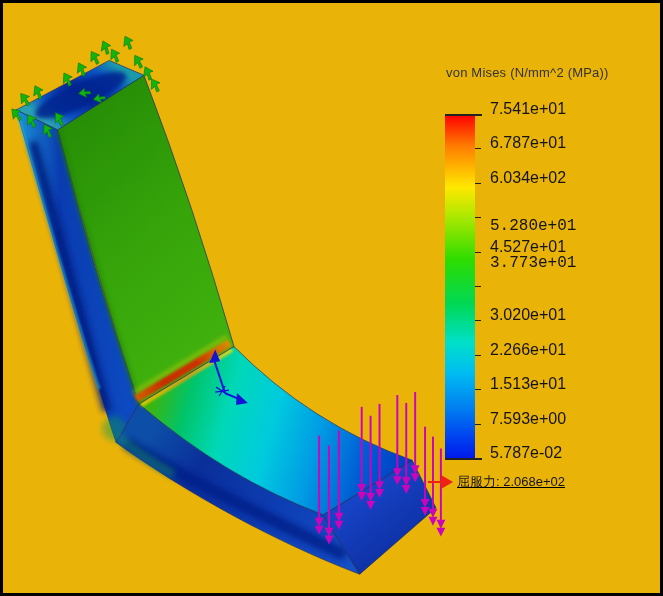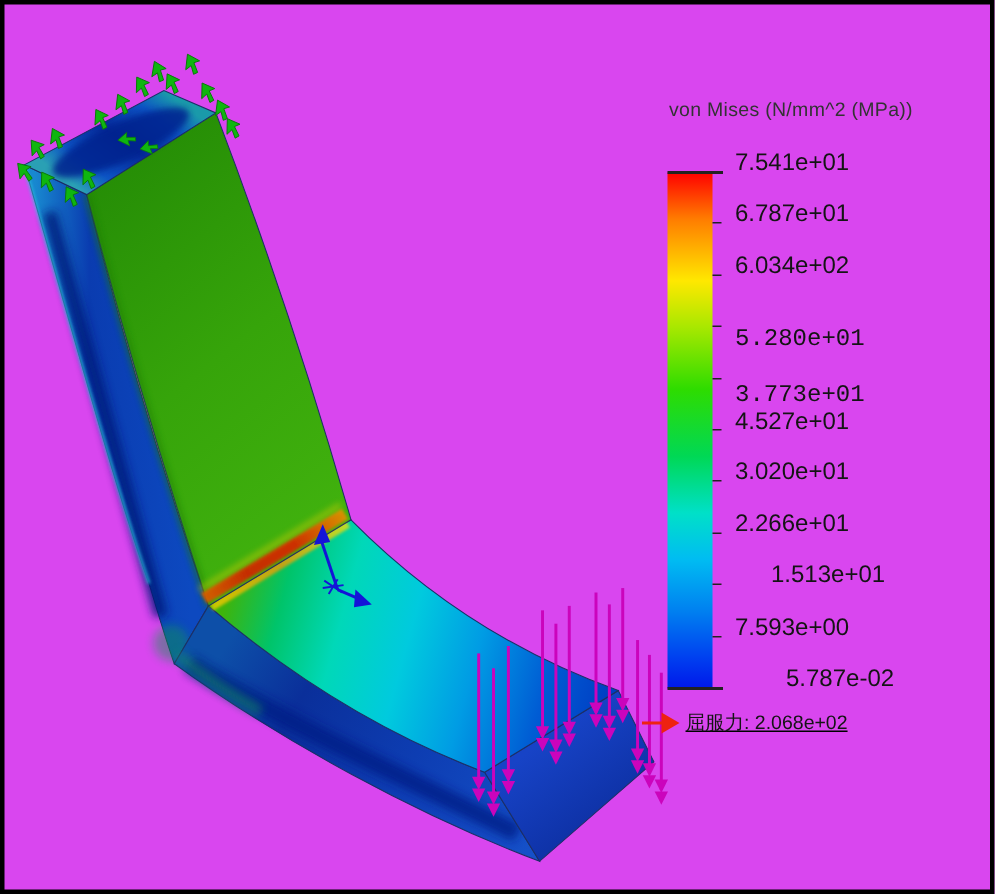--- a/index.html
+++ b/index.html
@@ -1,18 +1,18 @@
 <!DOCTYPE html>
 <html><head>
 <meta charset="utf-8">
 <style>
   html,body{margin:0;padding:0;background:#888;}
   .frame{
     position:relative;width:663px;height:596px;box-sizing:border-box;
-    border:3px solid #000;background:#d946ef;overflow:hidden;
+    border:3px solid #000;background:#eab308;overflow:hidden;
     font-family:"Liberation Sans",sans-serif;
   }
   .viewport-svg{position:absolute;left:0;top:0;}
   
   .legend-title{
     position:absolute;left:443px;top:62px;font-size:13px;color:#333;
     letter-spacing:0.2px;white-space:nowrap;
   }
   .colorbar{
     position:absolute;left:442px;top:112px;width:30px;height:344px;
@@ -210,33 +210,33 @@
     <div id="legend-labels">
         <div class="tick long" style="top: 111px;"></div>
         <div class="lab" style="top: 99px;">7.541e+01</div>
         <div class="tick" style="top: 145.4px;"></div>
         <div class="lab" style="top: 133.4px;">6.787e+01</div>
         <div class="tick" style="top: 179.8px;"></div>
         <div class="lab" style="top: 167.8px;">6.034e+02</div>
         <div class="tick" style="top: 214.2px;"></div>
         <div class="lab" style="top: 216px; font-family: Liberation Mono, monospace;">5.280e+01</div>
         <div class="tick" style="top: 248.6px;"></div>
-        <div class="lab" style="top: 236.6px; margin-top: 35px;">4.527e+01</div>
+        <div class="lab" style="top: 236.6px;">4.527e+01</div>
         <div class="tick" style="top: 283px;"></div>
         <div class="lab" style="top: 253px; font-family: Liberation Mono, monospace;">3.773e+01</div>
         <div class="tick" style="top: 317.4px;"></div>
         <div class="lab" style="top: 305.4px;">3.020e+01</div>
         <div class="tick" style="top: 351.8px;"></div>
         <div class="lab" style="top: 339.8px;">2.266e+01</div>
         <div class="tick" style="top: 386.2px;"></div>
-        <div class="lab" style="top: 374.2px; margin-left: 24px;">1.513e+01</div>
+        <div class="lab" style="top: 374.2px;">1.513e+01</div>
         <div class="tick" style="top: 420.6px;"></div>
         <div class="lab" style="top: 408.6px;">7.593e+00</div>
         <div class="tick long" style="top: 455px;"></div>
-        <div class="lab" style="top: 443px; margin-left: 34px;">5.787e-02</div>
+        <div class="lab" style="top: 443px;">5.787e-02</div>
       </div>
 
     <div class="yield-row">
       <svg width="27" height="20" viewBox="0 0 27 20">
         <polygon points="1,9 14,9 14,3 26,10 14,17 14,11 1,11" fill="#ee2211"></polygon>
       </svg>
       <span class="yield-text">屈服力: 2.068e+02</span>
     </div>
   </div>
 

